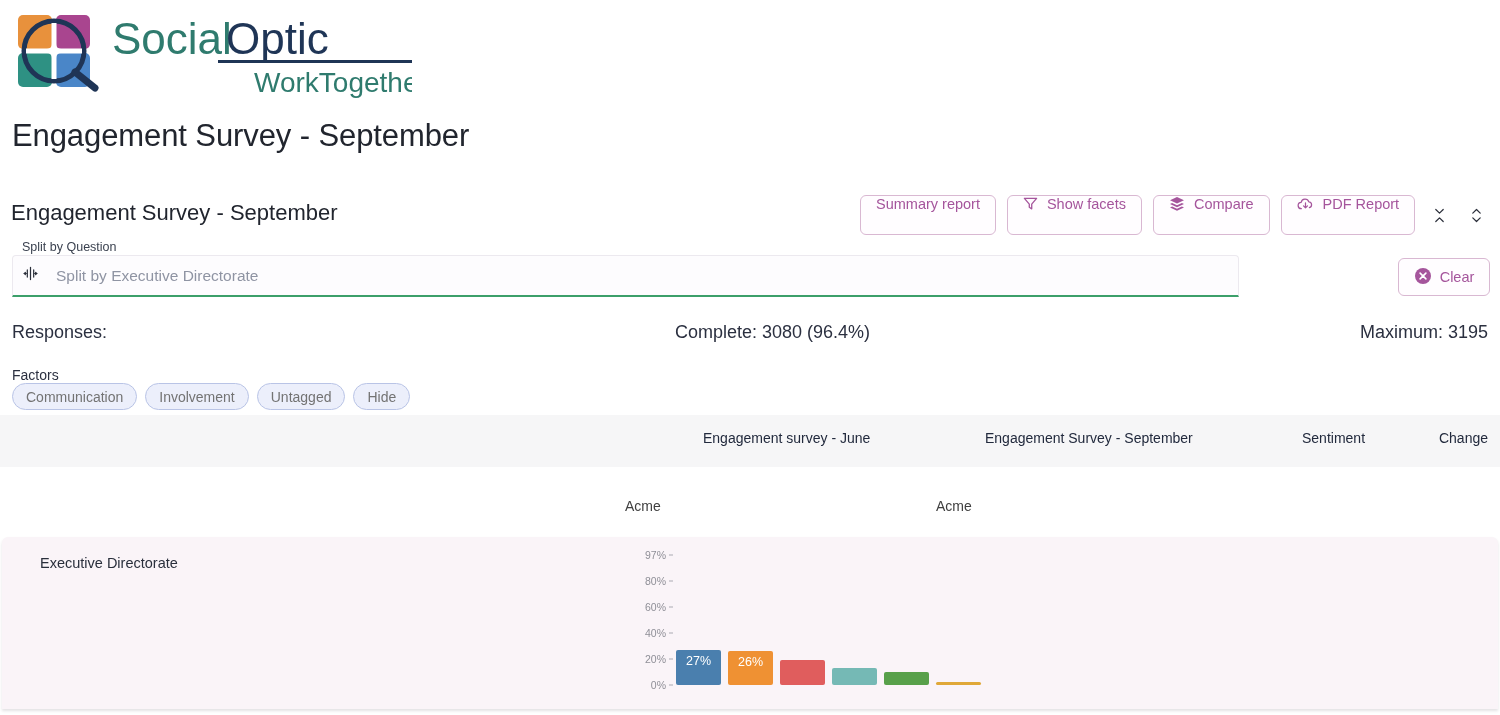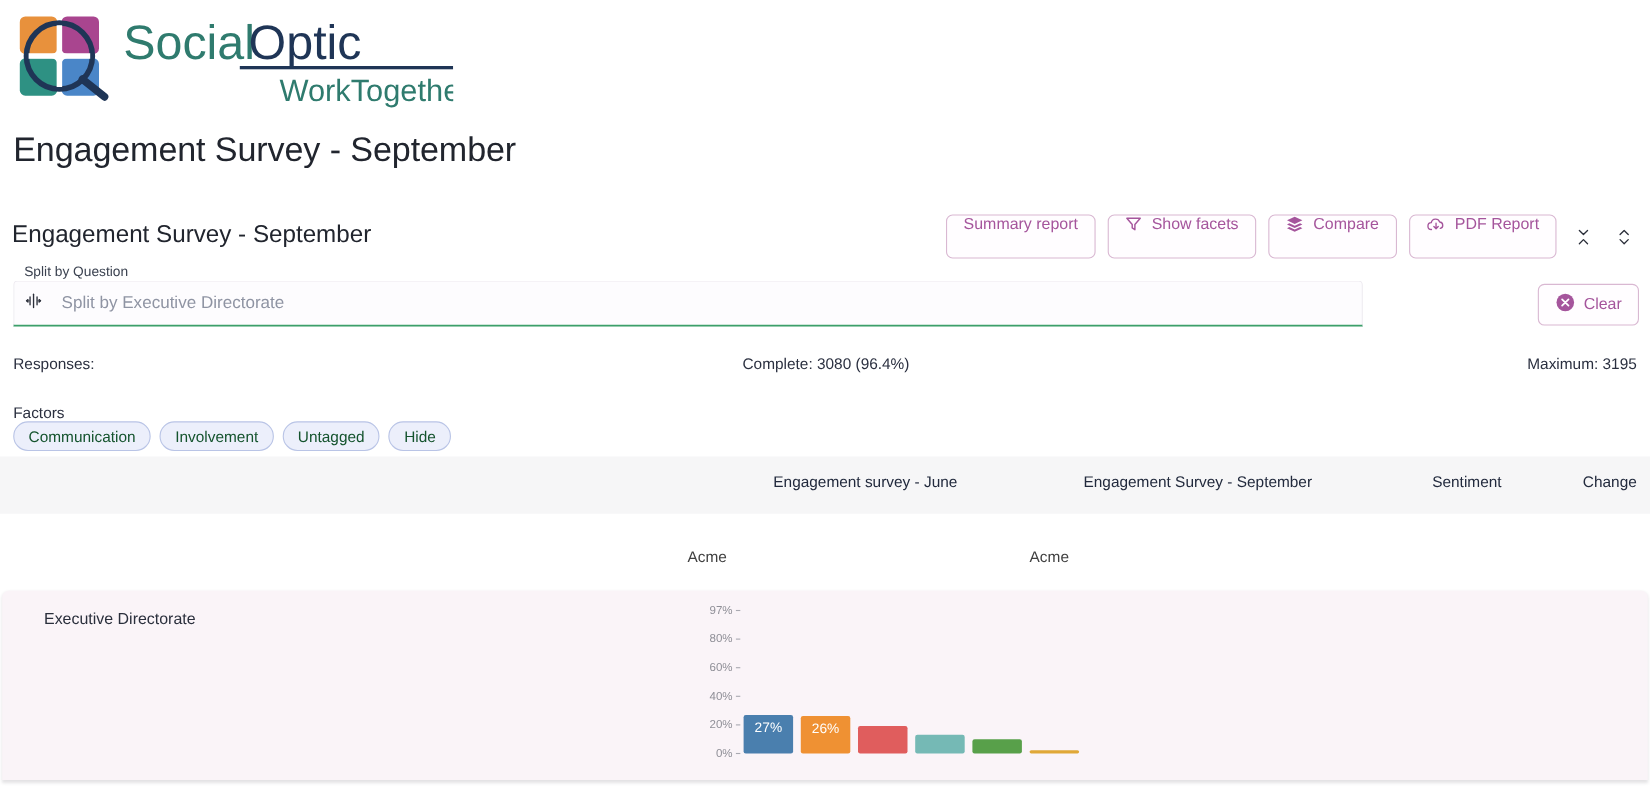--- a/index.html
+++ b/index.html
@@ -149,21 +149,21 @@
     align-items: center;
     justify-content: center;
     gap: 8px;
     cursor: pointer;
   }
 
   
   .resp {
     position: absolute;
     top: 322px;
-    font-size: 14px;
+    font-size: 18px;
     color: #2b3040;
     white-space: nowrap;
   }
   #resp-left  { left: 12px; }
   #resp-mid   { left: 675px; }
   #resp-right { right: 12px; }
 
   
   #factors-label {
     position: absolute;
@@ -179,21 +179,21 @@
     top: 383px;
     display: flex;
     gap: 8px;
   }
   .chip {
     height: 27px;
     box-sizing: border-box;
     border: 1px solid #b9c4e6;
     background: #eceffb;
     border-radius: 14px;
-    color: #14532d;
+    color: #737373;
     font-size: 14px;
     display: flex;
     align-items: center;
     padding: 0 13px;
     cursor: pointer;
     white-space: nowrap;
   }
 
   
   #table-header {

